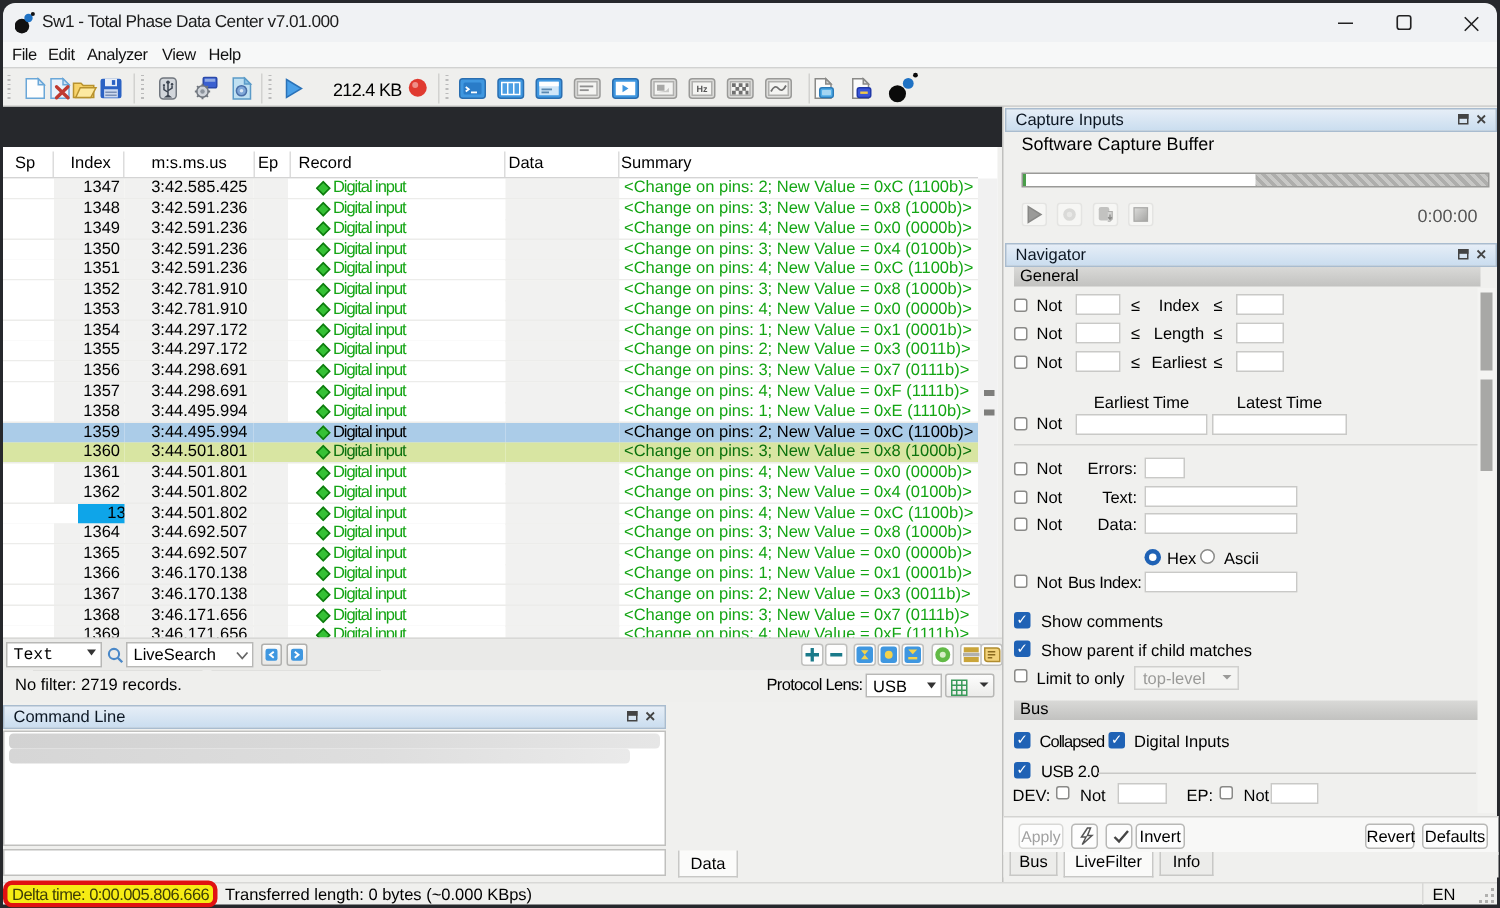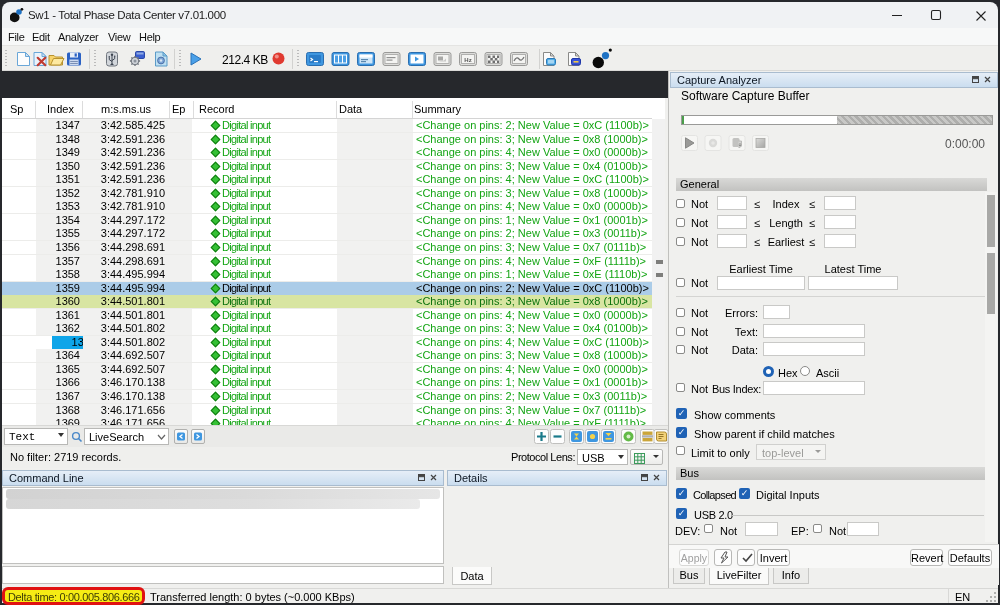--- a/index.html
+++ b/index.html
@@ -672,39 +672,29 @@
             <path d="M14 3 l5 5 M19 3 l-5 5" stroke-width="1.2"></path>
           </g>
         </svg></div>
   </div>
   <div class="abs" style="left:0;top:19px;width:442px;height:77px;background:#fff;border:1px solid #c0c0be;">
     <div class="abs" style="left:3px;top:1px;width:434px;height:10px;background:linear-gradient(90deg,#d2d2d2,#dadada 55%,#e6e6e6);border-radius:3px"></div>
     <div class="abs" style="left:3px;top:11px;width:414px;height:10px;background:linear-gradient(90deg,#d6d6d6,#dedede 60%,#eaeaea);border-radius:3px"></div>
   </div>
   <div class="abs" style="left:0;top:98px;width:442px;height:18px;background:#fff;border:1px solid #c0c0be;"></div>
 
-  <div class="ptitle" style="left:445px;top:2px;width:220px">
-    <div class="pt">Details</div>
-    <div class="icons"><svg width="22" height="11">
-          <g stroke="#444" fill="none">
-            <rect x="1.5" y="2.5" width="6" height="6"></rect>
-            <rect x="1.5" y="2.5" width="6" height="2.2" fill="#444"></rect>
-            <path d="M14 3 l5 5 M19 3 l-5 5" stroke-width="1.2"></path>
-          </g>
-        </svg></div>
-  </div>
   <div class="abs" style="left:445px;top:99px;width:220px;height:21px;background:#f0f0ee">
     <div class="abs" style="left:5px;top:0;width:40px;height:18px;background:#fbfbfa;border:1px solid #c8c8c6;border-top:none;text-align:center;padding-top:3px">Data</div>
   </div>
 </div>
 
 <div id="rightpanel">
 
   <div class="ptitle" style="left:1px;top:1px;width:328px">
-    <div class="pt">Capture Analyzer</div>
+    <div class="pt">Capture Inputs</div>
     <div class="icons"><svg width="22" height="11">
           <g stroke="#444" fill="none">
             <rect x="1.5" y="2.5" width="6" height="6"></rect>
             <rect x="1.5" y="2.5" width="6" height="2.2" fill="#444"></rect>
             <path d="M14 3 l5 5 M19 3 l-5 5" stroke-width="1.2"></path>
           </g>
         </svg></div>
   </div>
   <div class="abs" style="left:12px;top:18px;font-size:12px">Software Capture Buffer</div>
   <div class="abs" style="left:12px;top:44px;width:312px;height:10px;border:1px solid #9a9a98;background:repeating-linear-gradient(45deg,#c8c8c6 0 2.4px,#aeaeac 2.4px 4.8px)">
@@ -735,20 +725,30 @@
             <linearGradient id="sqg" x1="0" y1="0" x2="1" y2="1">
               <stop offset="0" stop-color="#dcdcda"></stop>
               <stop offset="1" stop-color="#a4a4a2"></stop>
             </linearGradient>
           </defs>
         </g>
     </svg>
   </div>
   <div class="abs" style="left:276px;top:66px;font-size:12px;color:#555">0:00:00</div>
 
+  <div class="ptitle" style="left:1px;top:91px;width:328px">
+    <div class="pt">Navigator</div>
+    <div class="icons"><svg width="22" height="11">
+          <g stroke="#444" fill="none">
+            <rect x="1.5" y="2.5" width="6" height="6"></rect>
+            <rect x="1.5" y="2.5" width="6" height="2.2" fill="#444"></rect>
+            <path d="M14 3 l5 5 M19 3 l-5 5" stroke-width="1.2"></path>
+          </g>
+        </svg></div>
+  </div>
   <div id="nav" class="abs" style="left:1px;top:106px;width:328px;height:366px">
       <div class="sechead" style="top:1px">General</div>
       <div class="cb" style="left:6px;top:22px"></div>
       <div class="abs" style="left:21px;top:21px">Not</div>
       <div class="ibox" style="left:47px;top:19px;width:30px;height:14px"></div>
       <div class="abs" style="left:84px;top:21px">≤</div>
       <div class="abs" style="left:86px;top:21px;width:60px;text-align:center">Index</div>
       <div class="abs" style="left:139px;top:21px">≤</div>
       <div class="ibox" style="left:154px;top:19px;width:32px;height:14px"></div>
       <div class="cb" style="left:6px;top:41px"></div>

